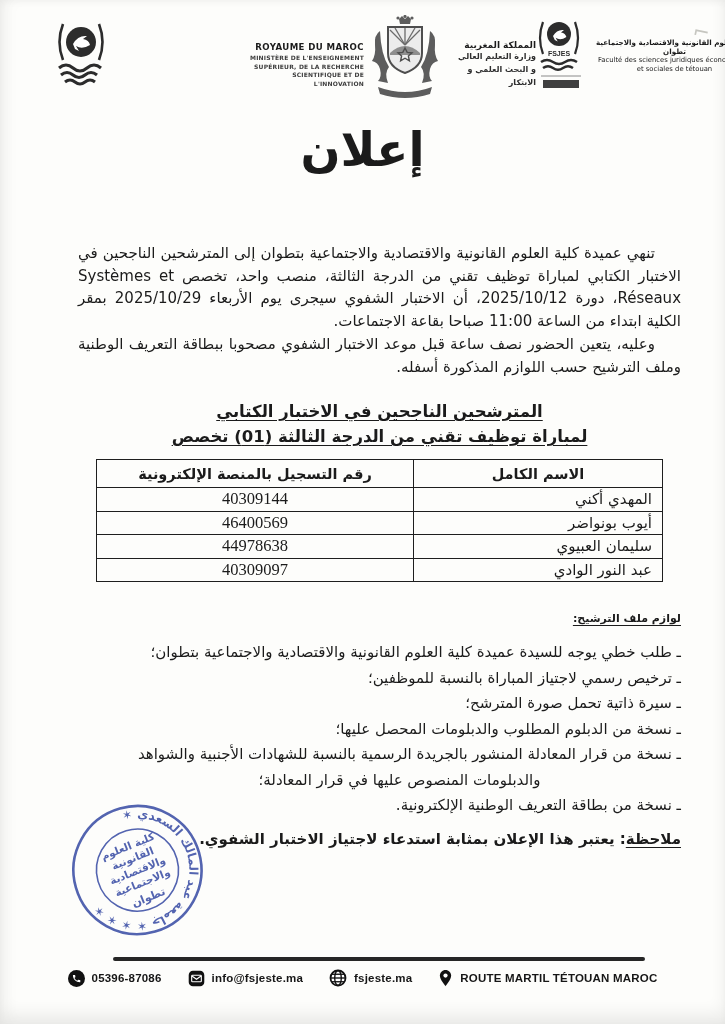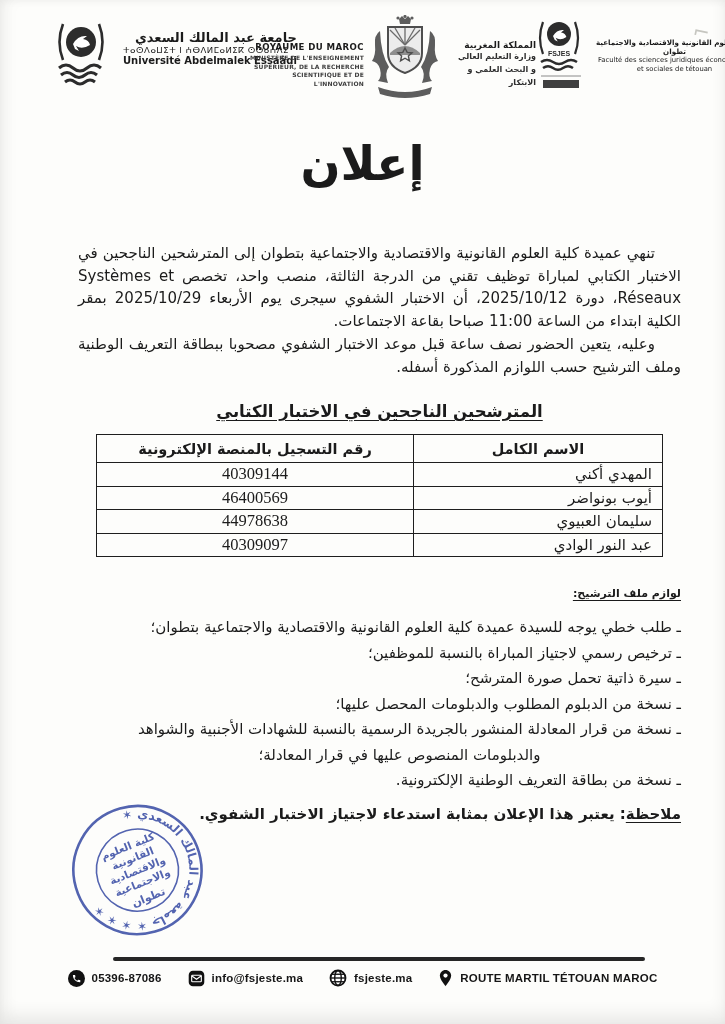--- a/index.html
+++ b/index.html
@@ -24,21 +24,21 @@
   .coat { position:absolute; left:318px; top:3px; }
   .ministry-ar { position:absolute; left:396px; top:28px; width:90px; direction:rtl; text-align:right; }
   .mar1 { font-size:9px; font-weight:bold; }
   .mar2 { font-size:8px; font-weight:bold; color:#2e2e2e; line-height:13px; }
   .logo-right { position:absolute; left:485px; top:0px; display:flex; align-items:center; }
   .fac-text { margin-left:5px; text-align:center; width:165px; }
   .fac-ar { font-size:7.2px; font-weight:bold; direction:rtl; }
   .fac-fr { font-size:6.8px; color:#222; line-height:9.5px; }
   .scan-mark { position:absolute; right:3px; top:8px; color:#c6c6c0; font-size:20px; transform:rotate(12deg); }
   
-  .title { position:absolute; top:136px; left:0; right:0; text-align:center;
+  .title { position:absolute; top:122px; left:0; right:0; text-align:center;
            font-size:47px; font-weight:bold; direction:rtl; }
   
   .content { position:absolute; top:242px; left:78px; width:603px; direction:rtl; }
   .para { font-size:15px; line-height:22.5px; text-align:justify; text-indent:26px; }
   .para + .para { margin-top:1px; }
   .headings { margin-top:21px; text-align:center; }
   .h-line { font-size:16.5px; font-weight:bold; line-height:25px; }
   .h-line span { text-decoration:underline; text-underline-offset:3px; }
   .h-latin { font-family:"Liberation Serif", serif; font-size:18px; direction:ltr; }
   table { border-collapse:collapse; margin:10px 18px 0 18px; width:567px; }
@@ -75,25 +75,20 @@
       <div class="emblem">
         <svg width="62" height="72" viewBox="0 0 62 72">
           <path d="M8,4 Q1,22 8,40" fill="none" stroke="#2c2c2c" stroke-width="2.6"></path>
           <path d="M44,4 Q51,22 44,40" fill="none" stroke="#2c2c2c" stroke-width="2.6"></path>
           <circle cx="26" cy="22" r="15" fill="#2c2c2c"></circle>
           <path d="M18,24 q5,-9 14,-8 l-4,3 q6,1 7,6 q-8,5 -14,1 l3,5 l-4,-2 z" fill="#ffffff"></path>
           <path d="M4,48 q7,-6 14,0 q7,6 14,0 q7,-6 14,0" fill="none" stroke="#2c2c2c" stroke-width="3"></path>
           <path d="M6,55 q6,-5 12,0 q6,5 12,0 q6,-5 12,0" fill="none" stroke="#2c2c2c" stroke-width="3"></path>
           <path d="M10,62 q5,-4 10,0 q5,4 10,0 q5,-4 10,0" fill="none" stroke="#2c2c2c" stroke-width="3"></path>
         </svg>
-      </div>
-      <div class="uni-text">
-        <div class="uni-ar">جامعة عبد المالك السعدي</div>
-        <div class="uni-tif">ⵜⴰⵙⴷⴰⵡⵉⵜ ⵏ ⵄⴱⴷⵍⵎⴰⵍⵉⴽ ⵙⵙⴰⵄⴷⵉ</div>
-        <div class="uni-fr">Université Abdelmalek Essaâdi</div>
       </div>
     </div>
 
     <div class="ministry-fr">
       <div class="mfr1">ROYAUME DU MAROC</div>
       <div class="mfr2">MINISTÈRE DE L'ENSEIGNEMENT SUPÉRIEUR, DE LA RECHERCHE SCIENTIFIQUE ET DE L'INNOVATION</div>
     </div>
 
     <div class="coat">
       <svg width="74" height="86" viewBox="0 0 74 86">
@@ -151,20 +146,21 @@
 
   <div class="title">إعلان</div>
 
   <div class="content">
 
     <p class="para">تنهي عميدة كلية العلوم القانونية والاقتصادية والاجتماعية بتطوان إلى المترشحين الناجحين في الاختبار الكتابي لمباراة توظيف تقني من الدرجة الثالثة، منصب واحد، تخصص Systèmes et Réseaux، دورة 2025/10/12، أن الاختبار الشفوي سيجرى يوم الأربعاء 2025/10/29 بمقر الكلية ابتداء من الساعة 11:00 صباحا بقاعة الاجتماعات.</p>
     <p class="para">وعليه، يتعين الحضور نصف ساعة قبل موعد الاختبار الشفوي مصحوبا ببطاقة التعريف الوطنية وملف الترشيح حسب اللوازم المذكورة أسفله.</p>
 
     <div class="headings">
       <div class="h-line"><span>المترشحين الناجحين في الاختبار الكتابي</span></div>
+      <div class="h-line"><span>لمباراة توظيف تقني من الدرجة الثالثة (01) تخصص</span></div>
     </div>
 
     <table dir="rtl">
       <thead>
         <tr>
           <th class="nm">الاسم الكامل</th>
           <th class="reg">رقم التسجيل بالمنصة الإلكترونية</th>
         </tr>
       </thead>
       <tbody>

